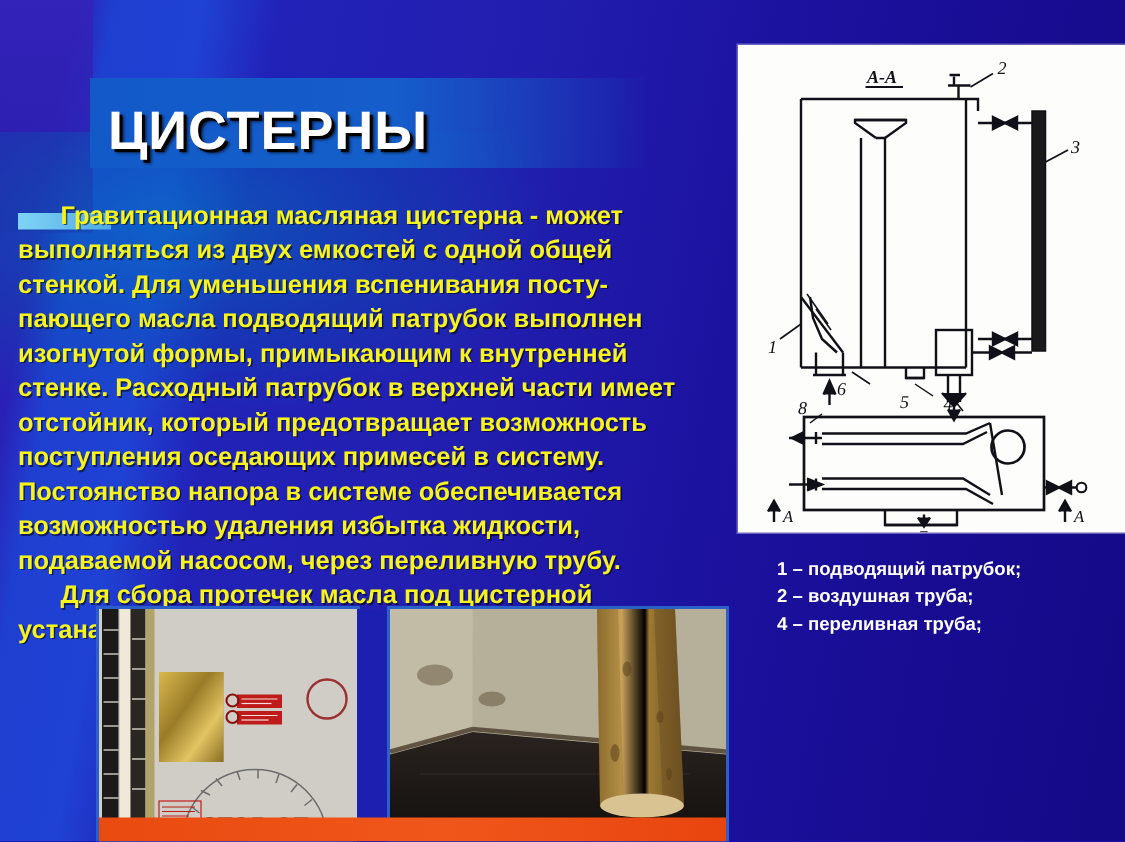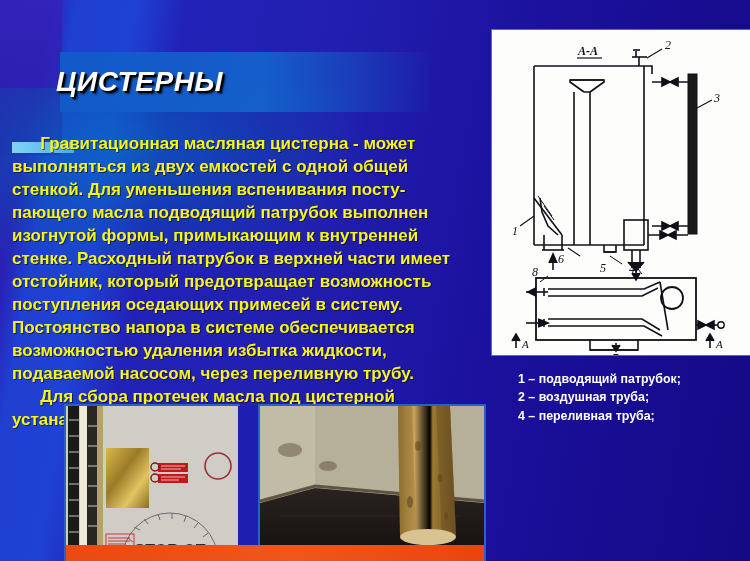--- a/index.html
+++ b/index.html
@@ -27,24 +27,23 @@
   .title-band{
     position:absolute;left:60px;top:52px;width:370px;height:60px;
     background:linear-gradient(90deg,
       rgba(18,90,200,0.95) 0%, rgba(20,100,205,0.9) 55%, rgba(26,40,170,0.15) 100%);
   }
   .left-edge-band{
     position:absolute;left:0;top:0;width:62px;height:155px;
     background:linear-gradient(180deg, rgba(52,35,185,.9), rgba(40,28,170,.7));
   }
   .title{
-    position:absolute;left:56px;top:66px;
-    font-size:28px;font-weight:bold;color:#ffffff;letter-spacing:.6px;
+    position:absolute;left:72px;top:66px;
+    font-size:36px;font-weight:bold;color:#ffffff;letter-spacing:.6px;
     text-shadow:2px 2px 0 #000, 3px 3px 2px rgba(0,0,0,.65);
-    font-style:italic;
   }
   .bullet-bar{
     position:absolute;left:12px;top:142px;width:62px;height:11px;
     background:linear-gradient(90deg,#7fd4f5,#4fa9e6);
   }
   .body-text{
     position:absolute;left:12px;top:132px;width:468px;
     font-size:17px;font-weight:bold;line-height:23px;
     color:#f7f41d;
     text-shadow:1px 1px 0 rgba(0,0,0,.55);

